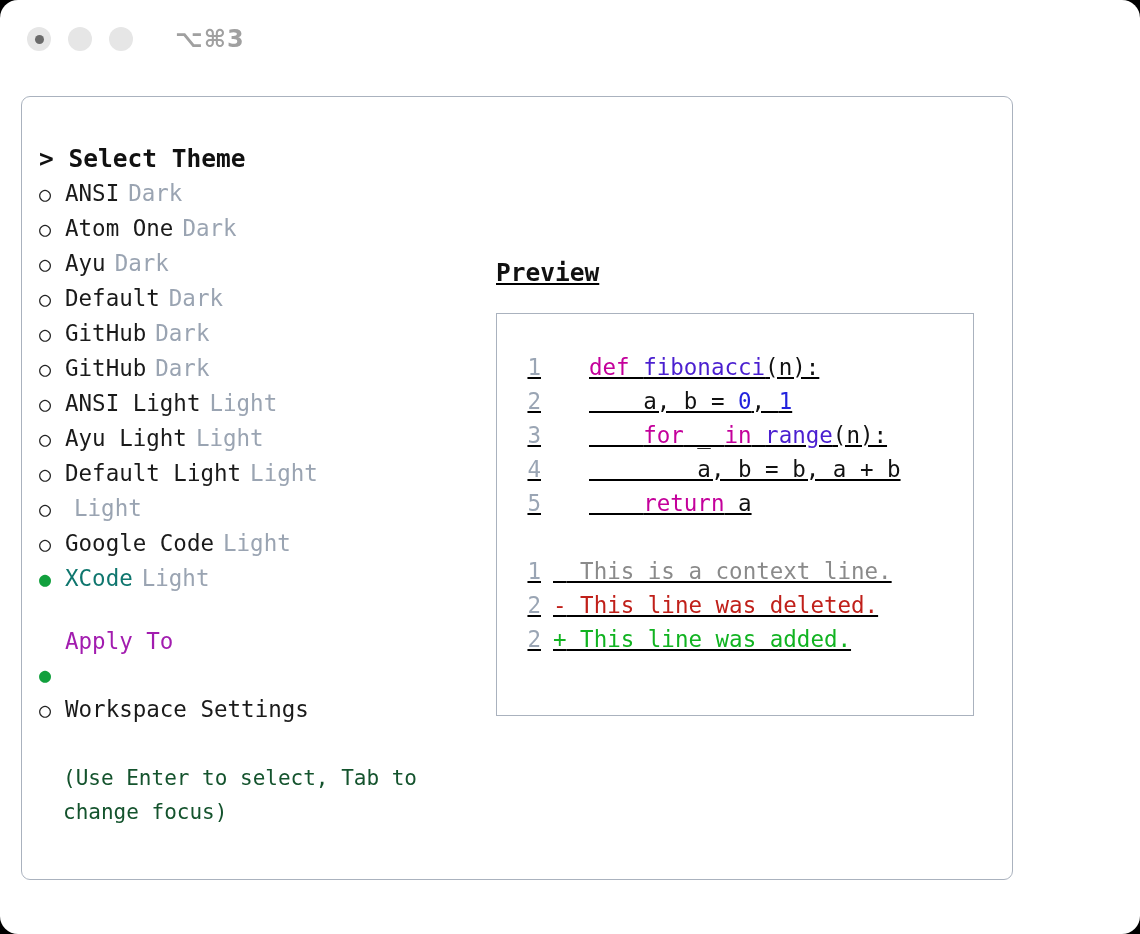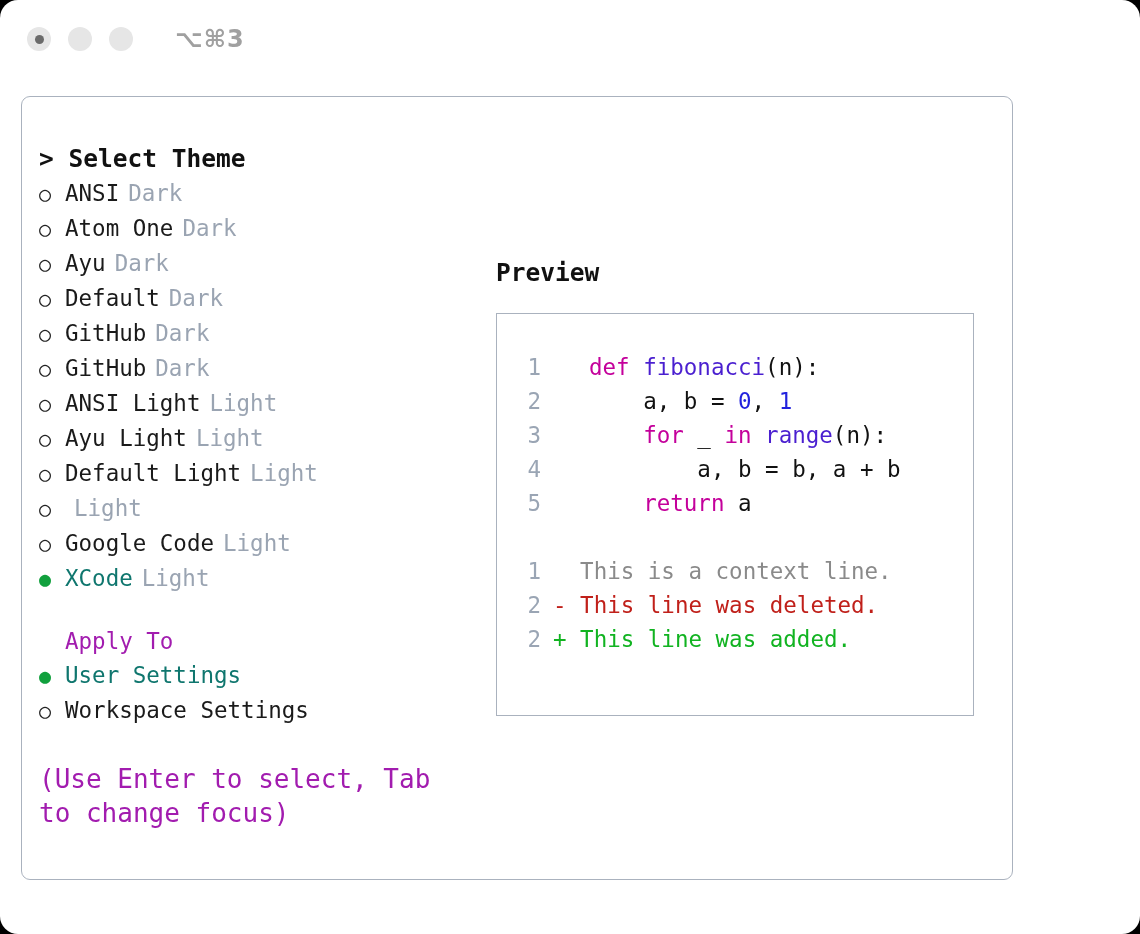--- a/index.html
+++ b/index.html
@@ -84,20 +84,21 @@
   }
   #left-column {
     width: 462px;
     padding-left: 17px;
     box-sizing: border-box;
   }
   #right-column {
     flex: 1;
     padding-left: 12px;
     box-sizing: border-box;
+    text-decoration: underline;
   }
 
   
   .section-title {
     font-size: 24.5px;
     font-weight: bold;
     color: #111111;
     line-height: 34px;
     white-space: pre;
   }
@@ -131,24 +132,25 @@
   #apply-to-title {
     font-size: 22.5px;
     color: #a21caf;
     line-height: 34px;
     padding-left: 26px;
     margin-top: 28px;
     white-space: pre;
   }
   #hint-text {
     margin-top: 34px;
-    font-size: 26px;
-    color: #a21caf;
+    font-size: 21px;
+    color: #14532d;
     line-height: 34px;
     width: 400px;
+    margin-left: 24px;
   }
 
   
   #preview-title {
     font-size: 24.5px;
     font-weight: bold;
     color: #111111;
     line-height: 34px;
     margin-bottom: 23px;
   }
@@ -214,21 +216,21 @@
             <div class="opt-row"><span class="marker">○</span><span class="opt-name">ANSI Light</span><span class="opt-variant">Light</span></div>
             <div class="opt-row"><span class="marker">○</span><span class="opt-name">Ayu Light</span><span class="opt-variant">Light</span></div>
             <div class="opt-row"><span class="marker">○</span><span class="opt-name">Default Light</span><span class="opt-variant">Light</span></div>
             <div class="opt-row"><span class="marker">○</span><span class="opt-variant">Light</span></div>
             <div class="opt-row"><span class="marker">○</span><span class="opt-name">Google Code</span><span class="opt-variant">Light</span></div>
             <div class="opt-row selected"><span class="marker sel">●</span><span class="opt-name">XCode</span><span class="opt-variant">Light</span></div>
           </div>
 
         <div id="apply-to-title">Apply To</div>
         <div id="apply-to-list">
-            <div class="opt-row selected"><span class="marker sel">●</span><span class="opt-name">User Settings</span></div>
+            <div class="opt-row selected"><span class="marker sel">●</span></div>
             <div class="opt-row"><span class="marker">○</span><span class="opt-name">Workspace Settings</span></div>
           </div>
 
         <div id="hint-text">(Use Enter to select, Tab to change focus)</div>
       </div>
 
       <div id="right-column">
         <div id="preview-title">Preview</div>
         <div id="preview-box">
           <div id="code-block">

